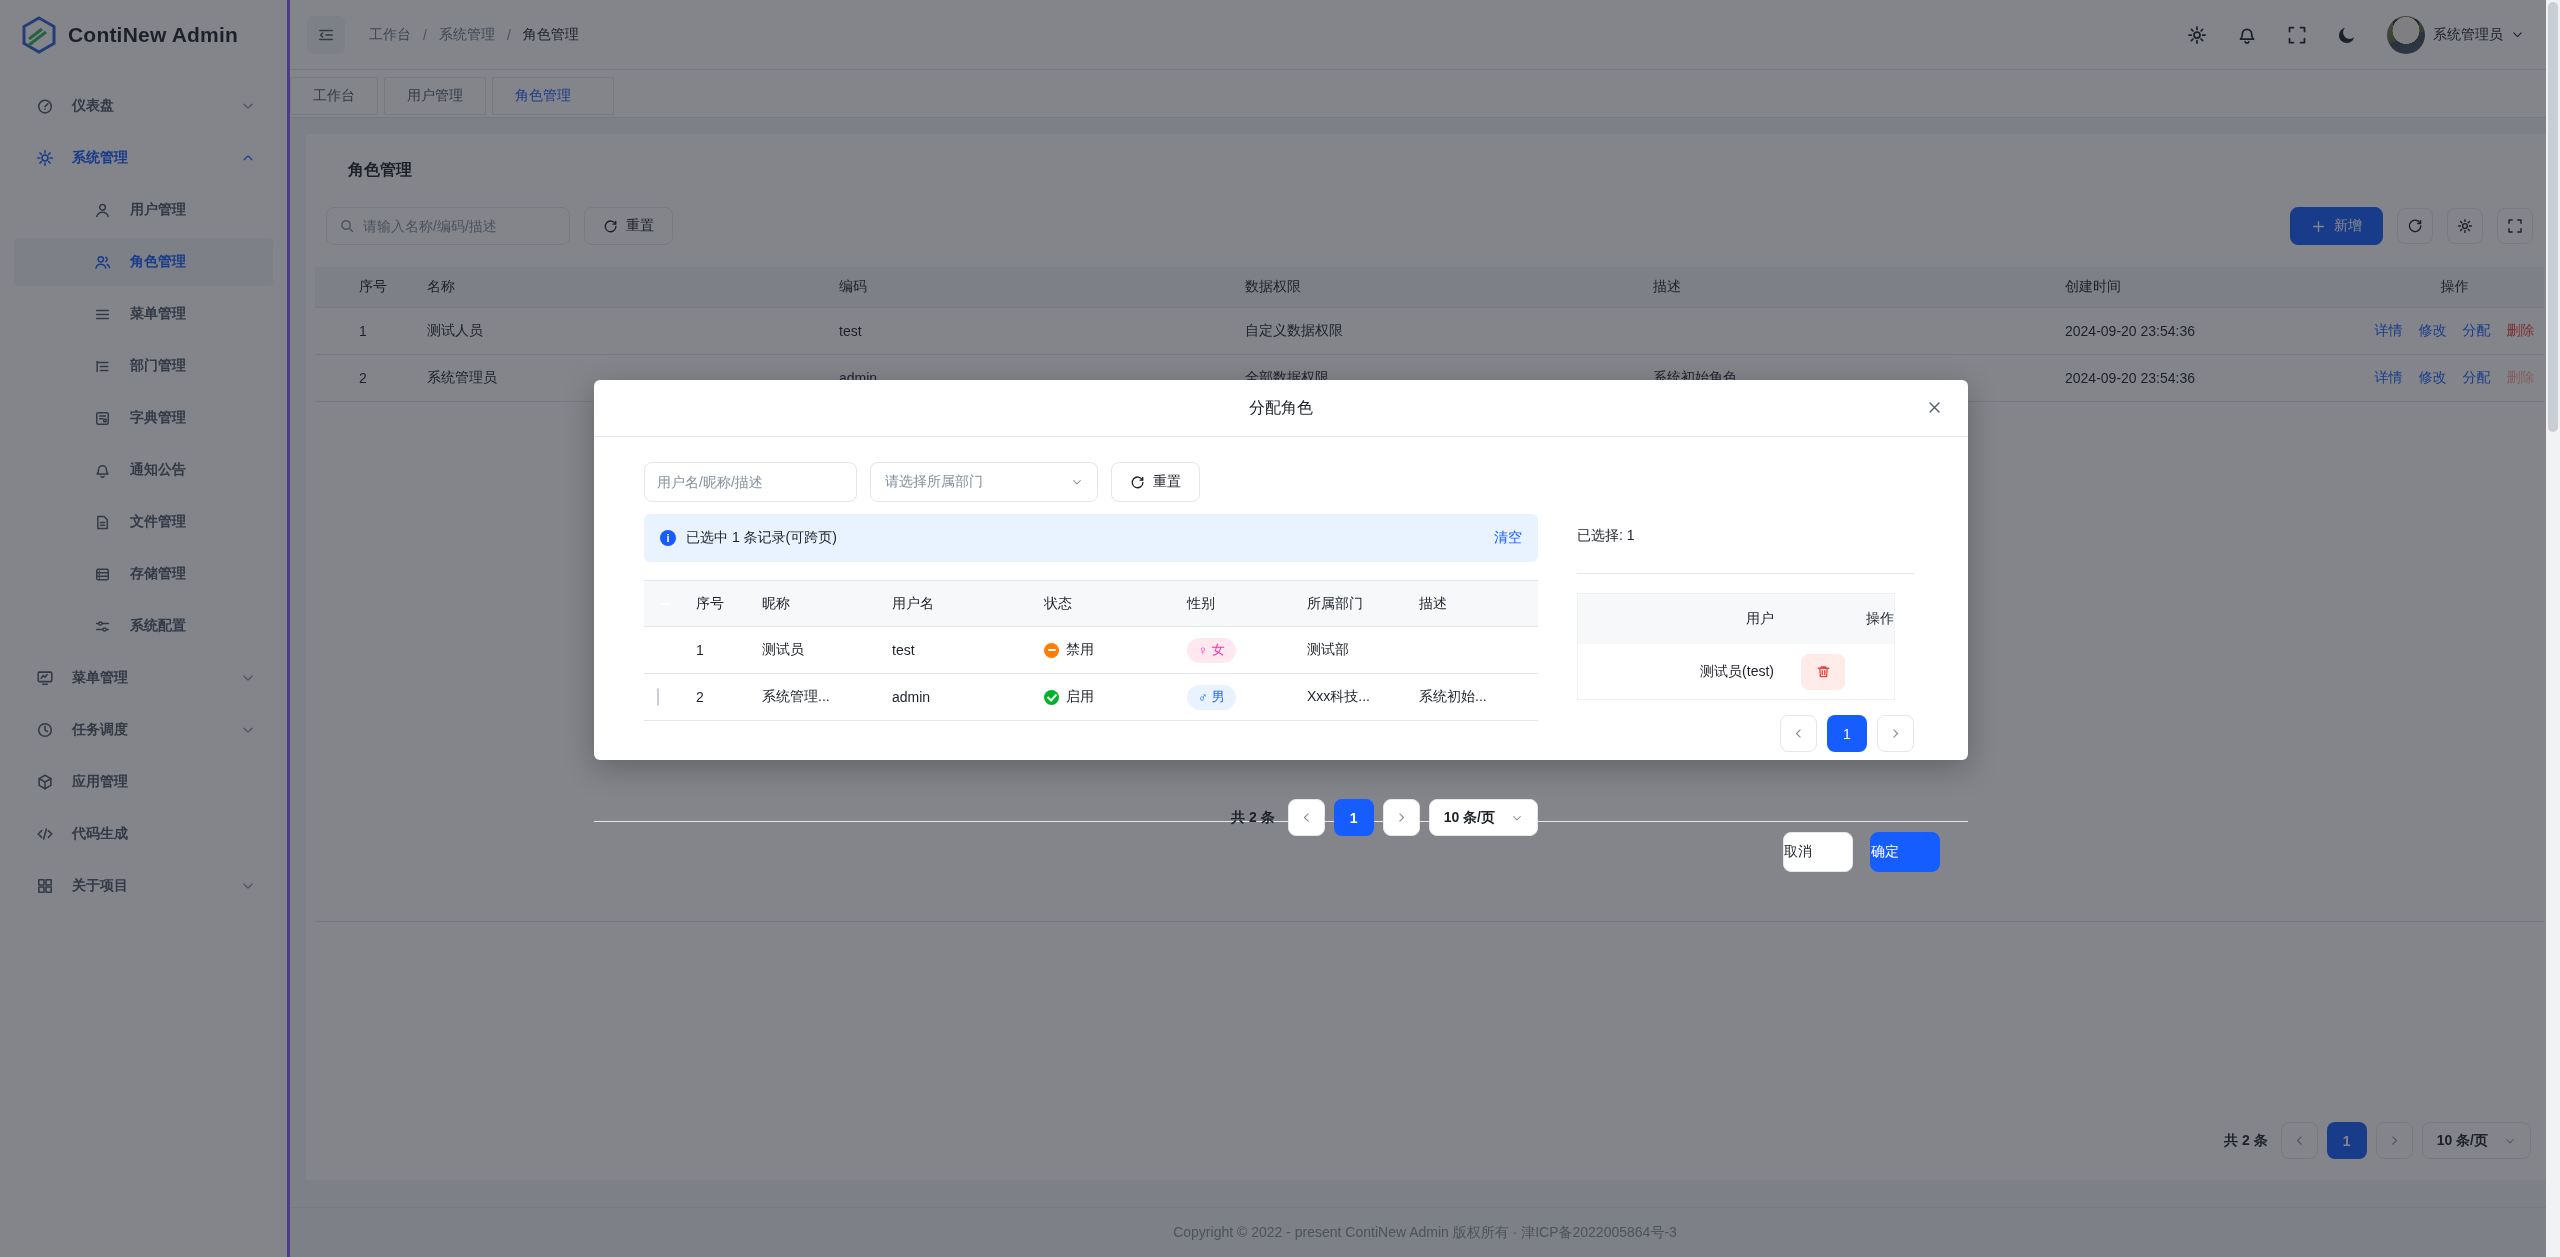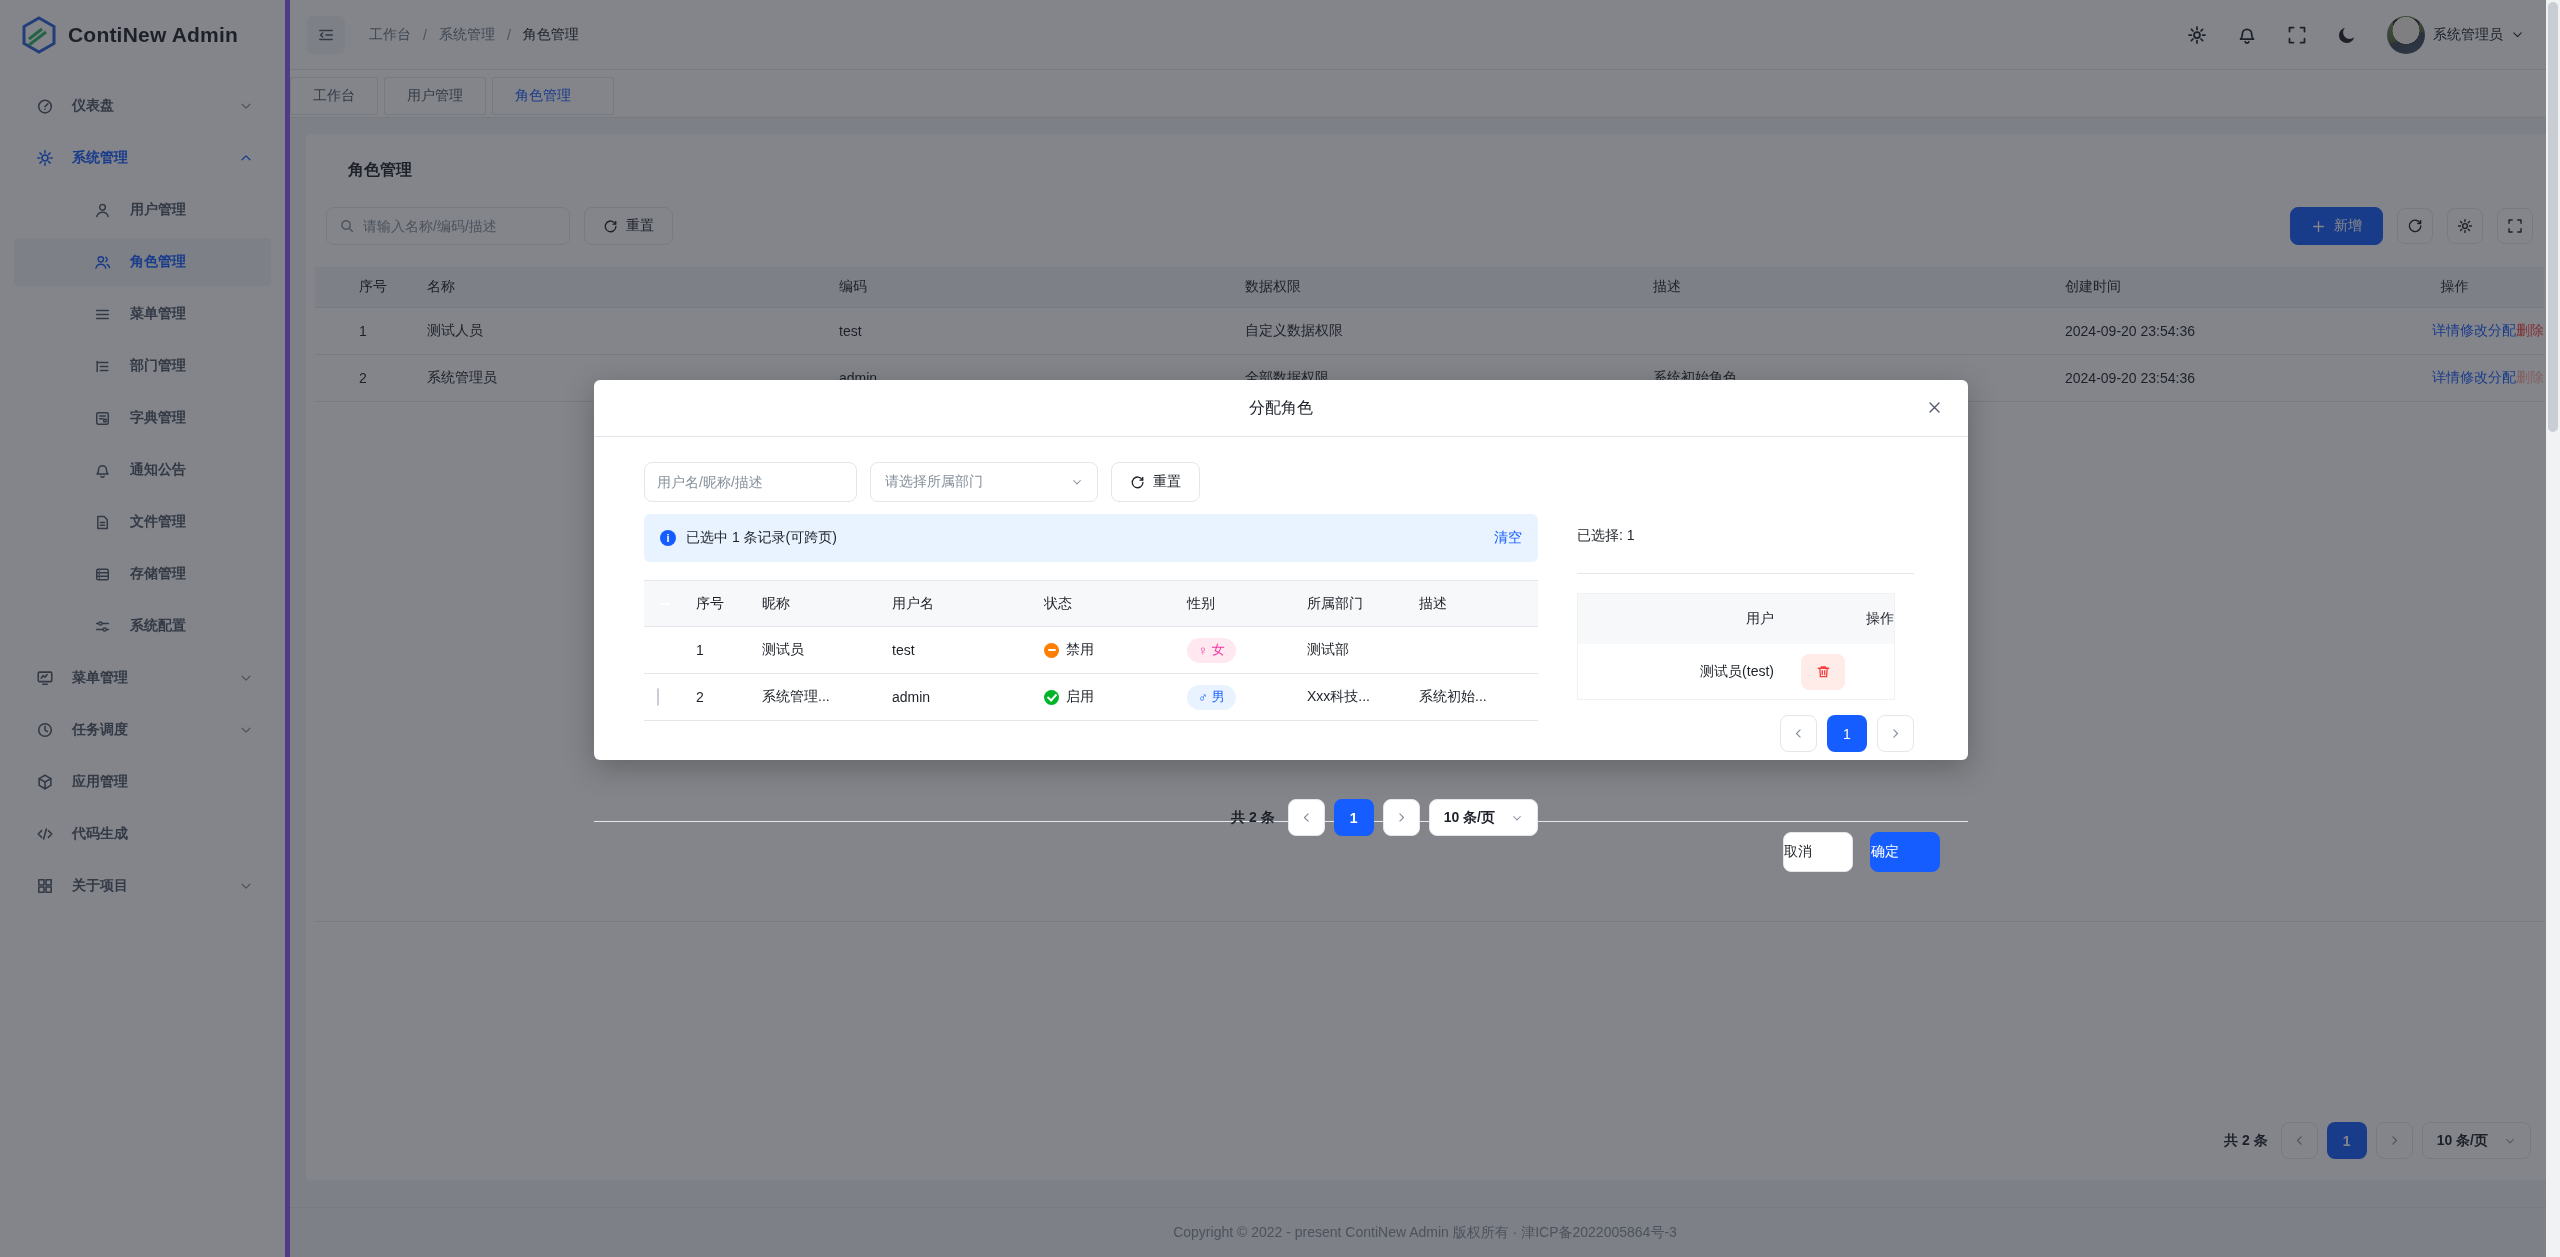--- a/index.html
+++ b/index.html
@@ -5,21 +5,21 @@
   * { margin:0; padding:0; box-sizing:border-box; }
   html,body { width:2560px; height:1257px; overflow:hidden; }
   body {
     font-family:"Liberation Sans","DejaVu Sans",sans-serif;
     font-size:14px; color:#1d2129; background:#f2f3f5; position:relative;
   }
   svg { display:block; }
   .icon { stroke:currentColor; fill:none; stroke-width:1.4; stroke-linecap:round; stroke-linejoin:round; }
 
   
-  .sidebar { position:absolute; left:0; top:0; width:290px; height:1257px; background:#fff; border-right:5px solid #8b5cf6; z-index:10; }
+  .sidebar { position:absolute; left:0; top:0; width:290px; height:1257px; background:#fff; border-right:3px solid #8b5cf6; z-index:10; }
   .logo-row { height:70px; display:flex; align-items:center; padding-left:22px; gap:12px; }
   .logo-title { font-size:21px; font-weight:700; color:#1d2129; letter-spacing:.2px; }
   .menu { padding-top:8px; }
   .menu-item { height:48px; margin:4px 14px; border-radius:4px; display:flex; align-items:center; color:#4e5969; cursor:pointer;font-weight:bold; }
   .menu-item .mi-icon { width:18px; margin-left:22px; display:flex; color:#4e5969; }
   .menu-item .mi-label { margin-left:18px; flex:1; }
   .menu-item .mi-chevron { margin-right:18px; color:#86909c; }
   .menu-item.group-active { color:#165dff; }
   .menu-item.group-active .mi-icon, .menu-item.group-active .mi-chevron { color:#165dff; }
   .menu-item.child .mi-icon { margin-left:80px; }
@@ -63,21 +63,21 @@
   .icon-btn { width:36px; height:36px; border:1px solid #e5e6eb; border-radius:8px; background:#fff; color:#1d2129; display:flex; align-items:center; justify-content:center; margin-left:14px; cursor:pointer; }
   .toolbar .btn-outline { margin-left:14px; }
 
   
   .mtable { margin:22px 9px 0 9px; border-bottom:0; }
   .mt-row { display:grid; grid-template-columns:110px 412px 406px 408px 412px 300px 1fr; align-items:center; }
   .mt-head { background:#f2f3f5; height:41px; font-weight:500; color:#1d2129; border-bottom:1px solid #e5e6eb; }
   .mt-body-row { height:47px; border-bottom:1px solid #e5e6eb; }
   .mt-cell { padding-left:2px; }
   .mt-cell.first { padding-left:44px; }
-  .mt-cell.ops { display:flex; justify-content:flex-end; }
+  .mt-cell.ops { display:flex; justify-content:center; gap:16px; }
   .link { color:#165dff; cursor:pointer; }
   .link.danger { color:#f53f3f; }
   .link.danger-disabled { color:#fbaca3; }
   .table-bottom-space { height:520px; border-bottom:1px solid #e5e6eb; margin:0 9px; }
 
   
   .pager { display:flex; align-items:center; gap:9px;font-weight:bold; }
   .pg-total { color:#1d2129; margin-right:4px; }
   .pg-btn { width:37px; height:37px; border:1px solid #e5e6eb; border-radius:8px; background:#fff; color:#86909c; display:flex; align-items:center; justify-content:center; cursor:pointer; }
   .pg-page { width:40px; height:37px; border-radius:8px; background:#165dff; color:#fff; display:flex; align-items:center; justify-content:center; cursor:pointer; }

